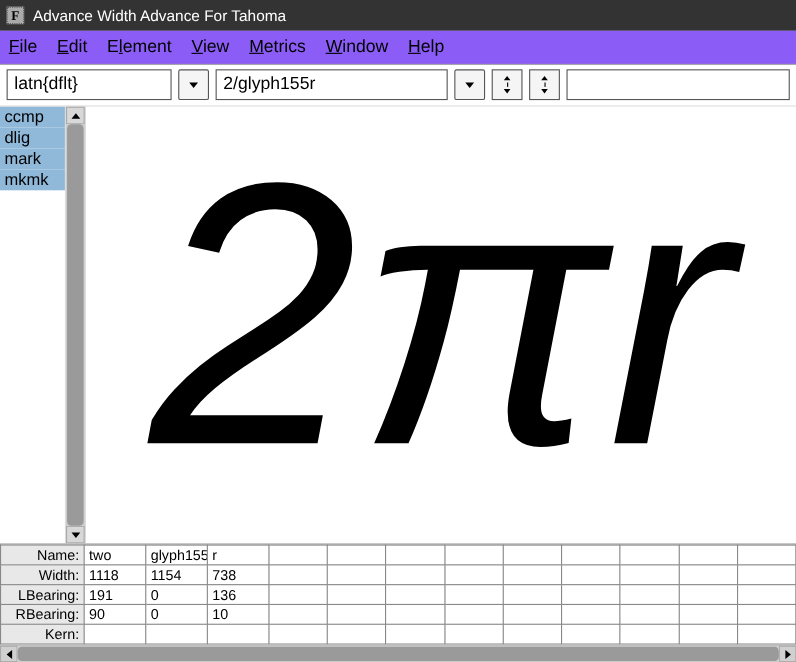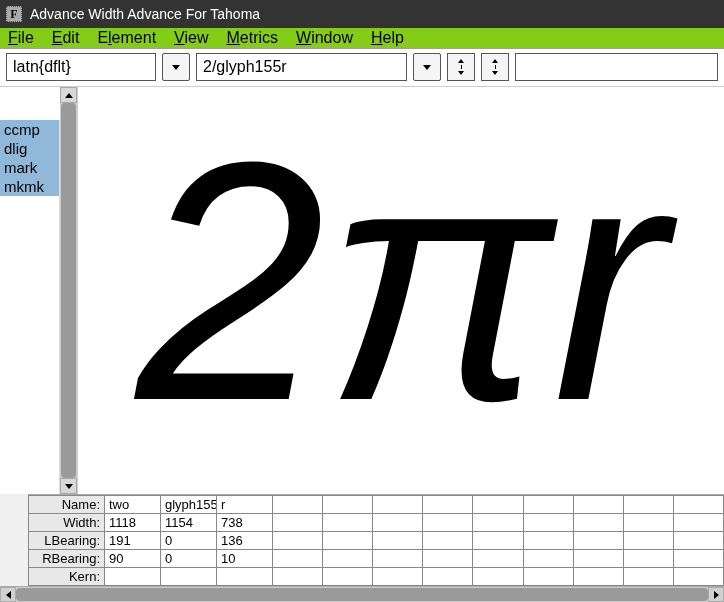--- a/index.html
+++ b/index.html
@@ -25,25 +25,25 @@
   }
   .title-icon {
     width: 16px; height: 16px;
     background: #aaa;
     display: flex; align-items: center; justify-content: center;
     font-family: serif; font-weight: bold; color: #000;
     font-size: 12px;
     border: 1px dotted #555;
   }
   .menubar {
-    background: #84cc16;
+    background: #8b5cf6;
     border-bottom: 1px solid #a0a0a0;
     display: flex;
     align-items: center;
-    height: 21px;
+    height: 31px;
     padding: 0 8px;
     gap: 18px;
     font-size: 16px;
   }
   .menu-item {
     cursor: default;
     color: #000;
   }
   .menu-item .mn { text-decoration: underline; }
   .toolbar {
@@ -97,21 +97,20 @@
   .main {
     flex: 1;
     display: flex;
     background: #ffffff;
     min-height: 0;
   }
   .feature-sidebar {
     width: 60px;
     border-right: 1px solid #dcdcdc;
     background: #ffffff;
-    margin-top: 33px;
   }
   .feature-item {
     padding: 1px 4px;
     font-size: 15px;
     background: #8fb8d9;
     color: #000000;
     cursor: default;
     border-bottom: 0px;
   }
   .vscroll {
@@ -143,21 +142,20 @@
     line-height: 1;
     letter-spacing: 0;
     color: #000000;
     white-space: nowrap;
     transform: translateY(-10px);
     font-style: italic;
   }
   .metrics {
     background: #f5f5f5;
     border-top: 1px solid #aaa;
-    margin-left: 28px;
   }
   .metrics table {
     border-collapse: collapse;
     width: 100%;
     table-layout: fixed;
   }
   .metrics td, .metrics th {
     border: 1px solid #888;
     padding: 1px 4px;
     font-size: 13px;

